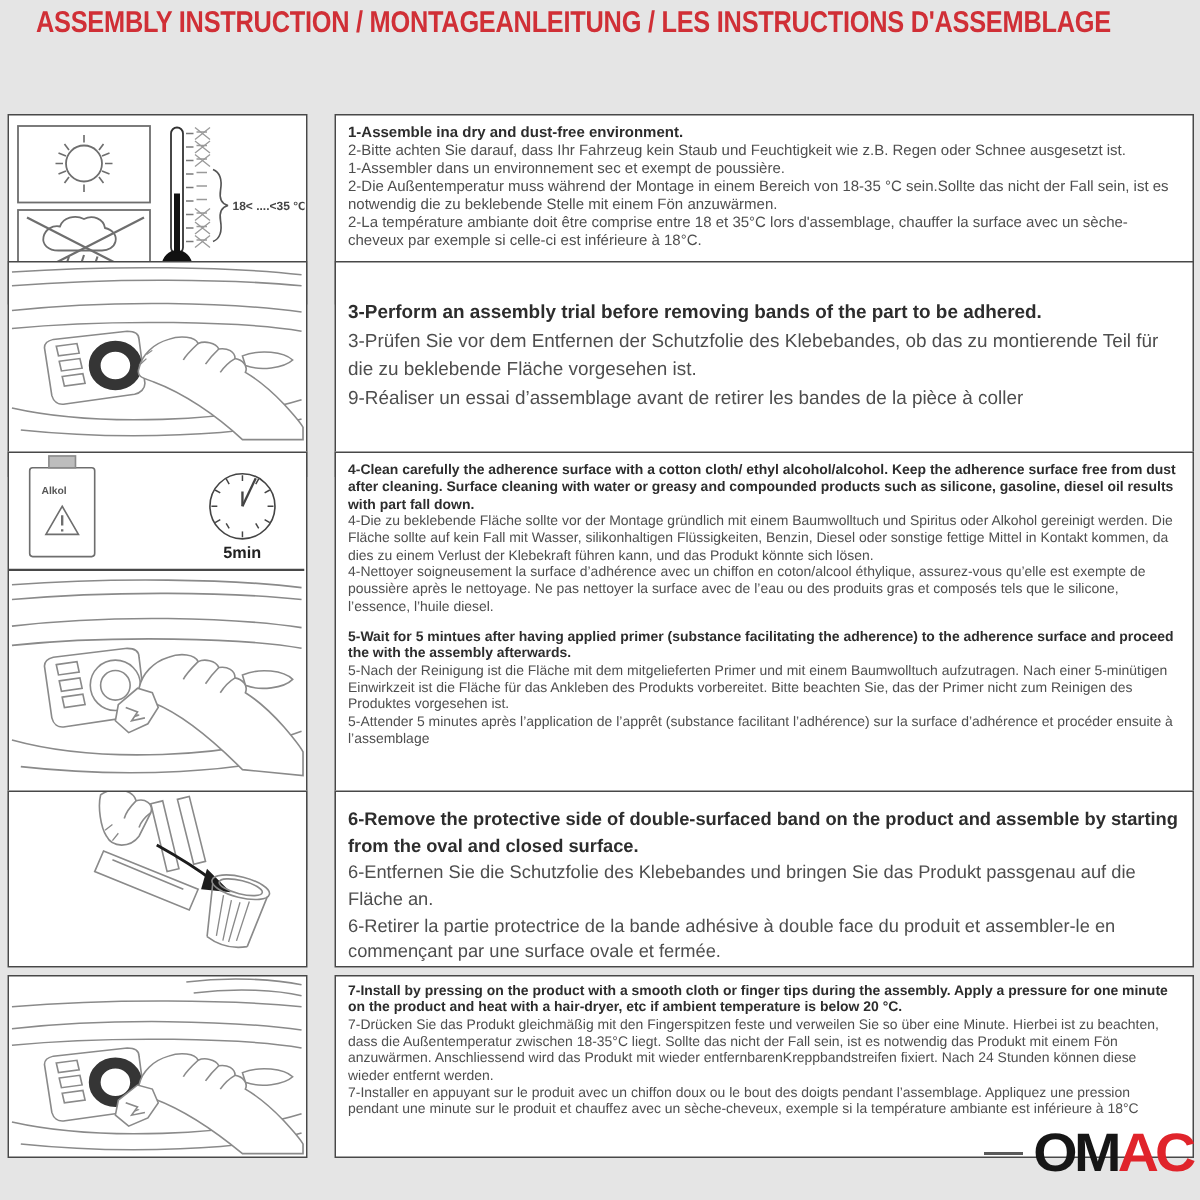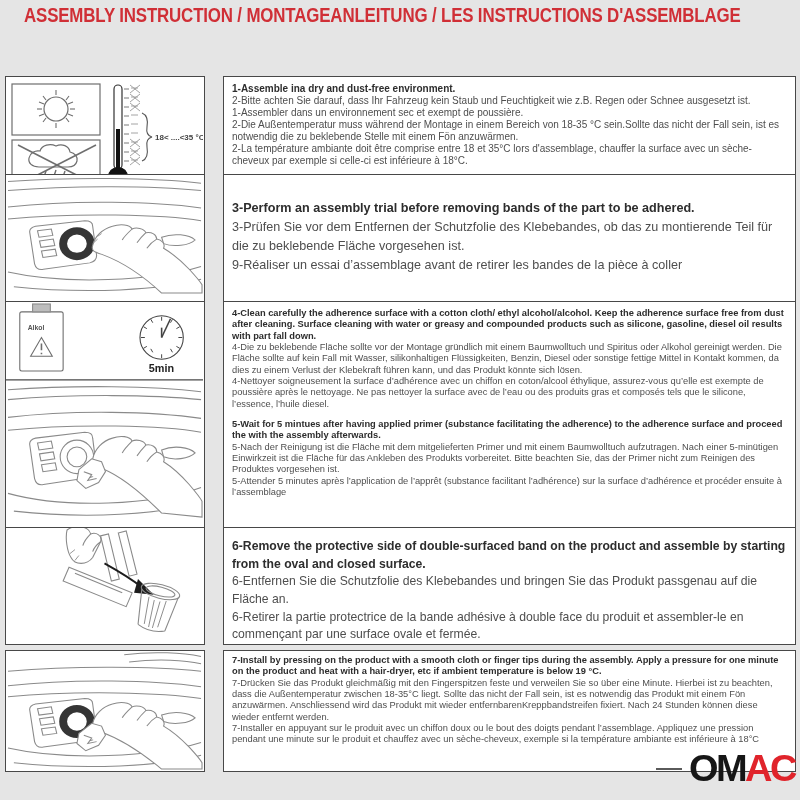--- a/index.html
+++ b/index.html
@@ -259,21 +259,21 @@
         <circle cx="72" cy="77" r="14" stroke="#353535" stroke-width="8"></circle>
         <g>
           <path d="M88,79 C90,69 98,61 108,58 C116,55 126,56 128,61 C132,59 140,60 142,65 C148,64 153,67 153,72 C158,73 162,77 160,82 C168,87 178,96 186,105 C192,112 197,118 199,122 L199,129 L158,129 C140,113 118,97 98,89 C90,86 86,85 88,79 Z" fill="#ffffff"></path>
           <path d="M128,61 C124,65 120,69 118,73 M142,65 C138,69 135,73 133,76 M153,72 C148,75 145,79 143,82"></path>
         </g>
         <path d="M74,90 l13,-11 10,3 4,10 -7,11 -13,6 -9,-8 z M79,92 l8,3 -4,6 9,-2" fill="#ffffff"></path>
       </g>
     </svg>
   </div>
   <div class="box txtbox r5">
-    <p class="en">7-Install by pressing on the product with a smooth cloth or finger tips during the assembly. Apply a pressure for one minute on the product and heat with a hair-dryer, etc if ambient temperature is below 19 °C.</p>
+    <p class="en">7-Install by pressing on the product with a smooth cloth or finger tips during the assembly. Apply a pressure for one minute on the product and heat with a hair-dryer, etc if ambient temperature is below 20 °C.</p>
     <p class="sub">7-Drücken Sie das Produkt gleichmäßig mit den Fingerspitzen feste und verweilen Sie so über eine Minute. Hierbei ist zu beachten, dass die Außentemperatur zwischen 18-35°C liegt. Sollte das nicht der Fall sein, ist es notwendig das Produkt mit einem Fön anzuwärmen. Anschliessend wird das Produkt mit wieder entfernbarenKreppbandstreifen fixiert. Nach 24 Stunden können diese wieder entfernt werden.</p>
     <p class="sub">7-Installer en appuyant sur le produit avec un chiffon doux ou le bout des doigts pendant l’assemblage. Appliquez une pression pendant une minute sur le produit et chauffez avec un sèche-cheveux, exemple si la température ambiante est inférieure à 18°C</p>
   </div>
 
   <div class="logo">
     <div class="logo-dash"></div>
     <div class="logo-text"><span class="logo-black">OM</span><span class="logo-red">AC</span></div>
   </div>
 
 </div>

